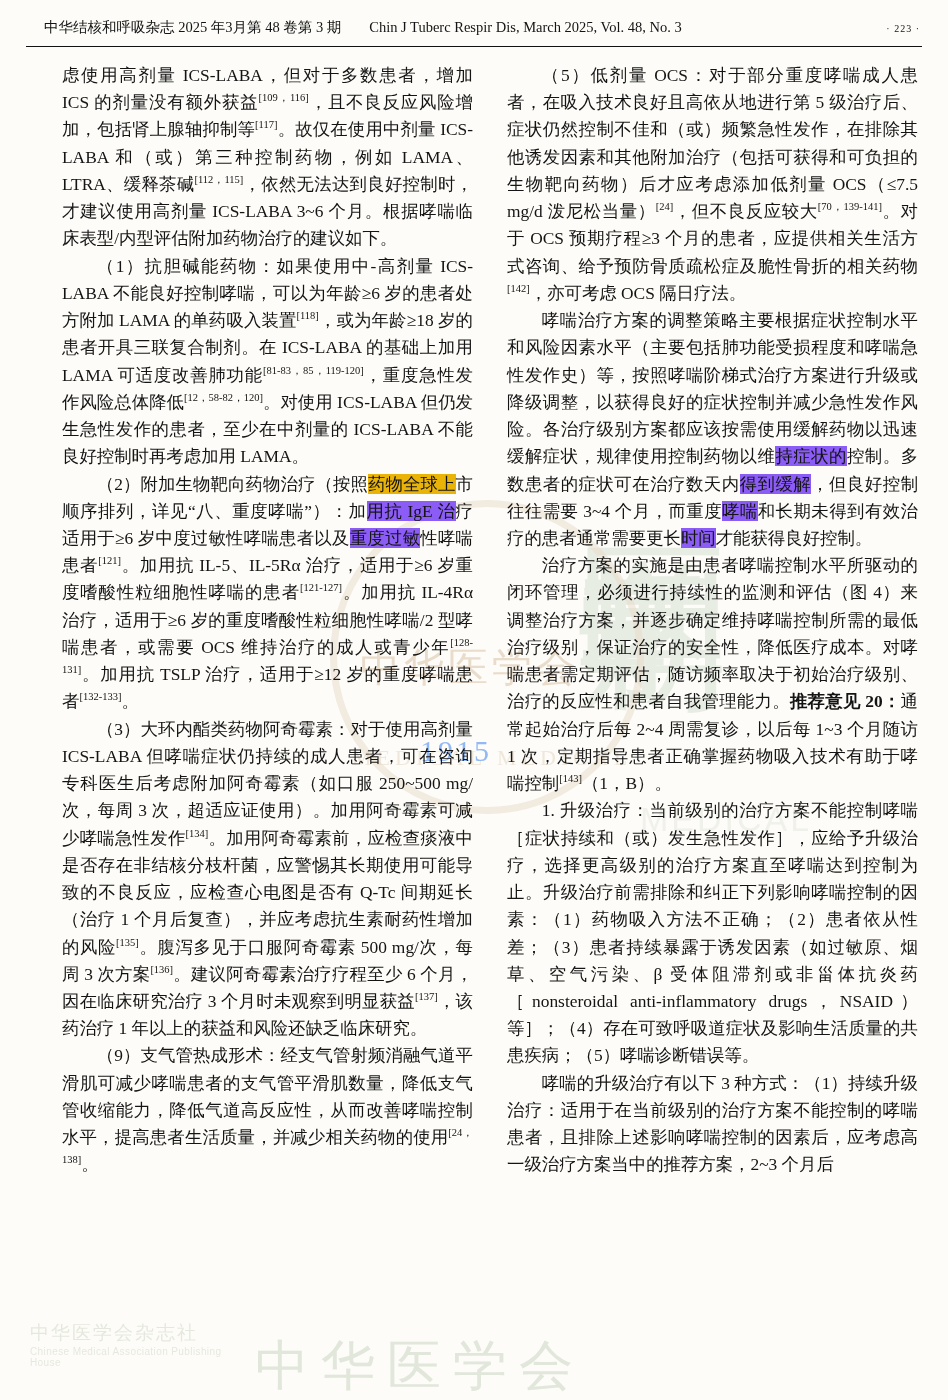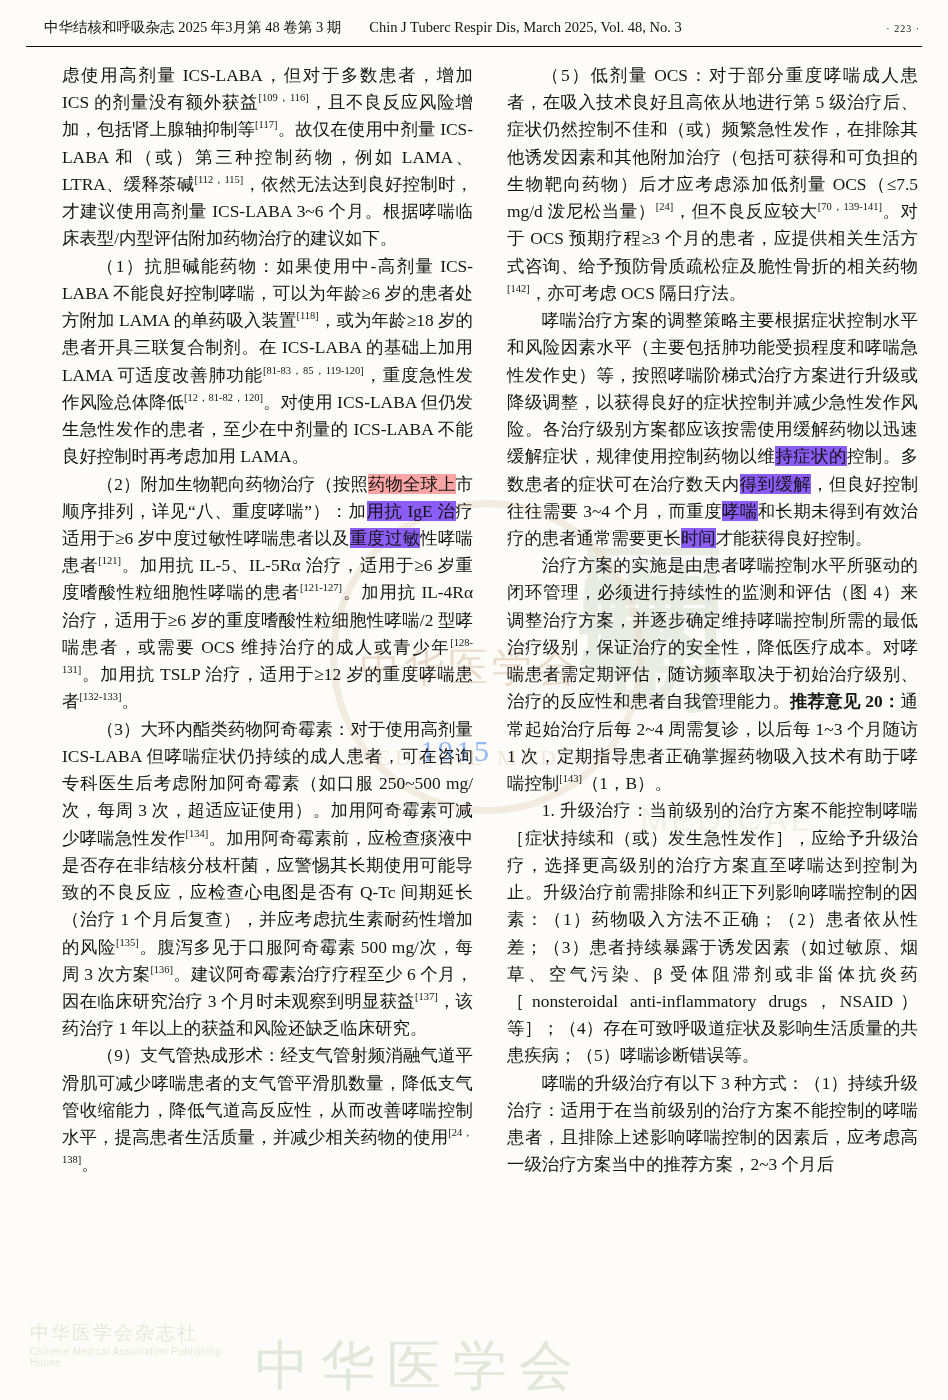--- a/index.html
+++ b/index.html
@@ -160,21 +160,21 @@
     margin: 0;
     text-indent: 2em;
   }
   .col p.noind { text-indent: 0; }
   sup {
     font-size: 10.5px;
     vertical-align: super;
     line-height: 0;
   }
   .hl-y { background: #8b5cf6; }
-  .hl-p { background: #fca5a5; }
+  .hl-p { background: #eab308; }
   b { font-weight: bold; }
 </style>
 </head>
 <body>
 
 <div class="page">
 
   <div class="watermark wm-big">医学期刊</div>
   <div class="watermark wm-seal"></div>
   <div class="watermark wm-seal-text">中华医学会</div>
@@ -190,21 +190,21 @@
   <div class="header">
     <span class="left-cn">中华结核和呼吸杂志 2025 年3月第 48 卷第 3 期</span>
     <span class="mid-en">Chin J Tuberc Respir Dis, March 2025, Vol. 48, No. 3</span>
     <span class="page-no">· 223 ·</span>
   </div>
   <div class="rule"></div>
 
   <div class="cols">
     <div class="col" id="col-left">
         <p class="noind"><span>虑使用高剂量 ICS-LABA，但对于多数患者，增加 ICS 的剂量没有额外获益</span><sup>[109，116]</sup><span>，且不良反应风险增加，包括肾上腺轴抑制等</span><sup>[117]</sup><span>。故仅在使用中剂量 ICS-LABA 和（或）第三种控制药物，例如 LAMA、LTRA、缓释茶碱</span><sup>[112，115]</sup><span>，依然无法达到良好控制时，才建议使用高剂量 ICS-LABA 3~6 个月。根据哮喘临床表型/内型评估附加药物治疗的建议如下。</span></p>
-        <p><span>（1）抗胆碱能药物：如果使用中-高剂量 ICS-LABA 不能良好控制哮喘，可以为年龄≥6 岁的患者处方附加 LAMA 的单药吸入装置</span><sup>[118]</sup><span>，或为年龄≥18 岁的患者开具三联复合制剂。在 ICS-LABA 的基础上加用 LAMA 可适度改善肺功能</span><sup>[81-83，85，119-120]</sup><span>，重度急性发作风险总体降低</span><sup>[12，81-82，120]</sup><span>。对使用 ICS-LABA 但仍发生急性发作的患者，至少在中剂量的 ICS-LABA 不能良好控制时再考虑加用 LAMA。</span></p>
+        <p><span>（1）抗胆碱能药物：如果使用中-高剂量 ICS-LABA 不能良好控制哮喘，可以为年龄≥6 岁的患者处方附加 LAMA 的单药吸入装置</span><sup>[118]</sup><span>，或为年龄≥18 岁的患者开具三联复合制剂。在 ICS-LABA 的基础上加用 LAMA 可适度改善肺功能</span><sup>[81-83，85，119-120]</sup><span>，重度急性发作风险总体降低</span><sup>[12，58-82，120]</sup><span>。对使用 ICS-LABA 但仍发生急性发作的患者，至少在中剂量的 ICS-LABA 不能良好控制时再考虑加用 LAMA。</span></p>
         <p><span>（2）附加生物靶向药物治疗（按照</span><span class="hl-p">药物全球上</span><span>市顺序排列，详见“八、重度哮喘”）：加</span><span class="hl-y">用抗 IgE 治</span><span>疗适用于≥6 岁中度过敏性哮喘患者以及</span><span class="hl-y">重度过敏</span><span>性哮喘患者</span><sup>[121]</sup><span>。加用抗 IL-5、IL-5Rα 治疗，适用于≥6 岁重度嗜酸性粒细胞性哮喘的患者</span><sup>[121-127]</sup><span>。加用抗 IL-4Rα 治疗，适用于≥6 岁的重度嗜酸性粒细胞性哮喘/2 型哮喘患者，或需要 OCS 维持治疗的成人或青少年</span><sup>[128-131]</sup><span>。加用抗 TSLP 治疗，适用于≥12 岁的重度哮喘患者</span><sup>[132-133]</sup><span>。</span></p>
         <p><span>（3）大环内酯类药物阿奇霉素：对于使用高剂量 ICS-LABA 但哮喘症状仍持续的成人患者，可在咨询专科医生后考虑附加阿奇霉素（如口服 250~500 mg/次，每周 3 次，超适应证使用）。加用阿奇霉素可减少哮喘急性发作</span><sup>[134]</sup><span>。加用阿奇霉素前，应检查痰液中是否存在非结核分枝杆菌，应警惕其长期使用可能导致的不良反应，应检查心电图是否有 Q-Tc 间期延长（治疗 1 个月后复查），并应考虑抗生素耐药性增加的风险</span><sup>[135]</sup><span>。腹泻多见于口服阿奇霉素 500 mg/次，每周 3 次方案</span><sup>[136]</sup><span>。建议阿奇霉素治疗疗程至少 6 个月，因在临床研究治疗 3 个月时未观察到明显获益</span><sup>[137]</sup><span>，该药治疗 1 年以上的获益和风险还缺乏临床研究。</span></p>
         <p><span>（9）支气管热成形术：经支气管射频消融气道平滑肌可减少哮喘患者的支气管平滑肌数量，降低支气管收缩能力，降低气道高反应性，从而改善哮喘控制水平，提高患者生活质量，并减少相关药物的使用</span><sup>[24，138]</sup><span>。</span></p>
       </div>
     <div class="col" id="col-right">
         <p><span>（5）低剂量 OCS：对于部分重度哮喘成人患者，在吸入技术良好且高依从地进行第 5 级治疗后、症状仍然控制不佳和（或）频繁急性发作，在排除其他诱发因素和其他附加治疗（包括可获得和可负担的生物靶向药物）后才应考虑添加低剂量 OCS（≤7.5 mg/d 泼尼松当量）</span><sup>[24]</sup><span>，但不良反应较大</span><sup>[70，139-141]</sup><span>。对于 OCS 预期疗程≥3 个月的患者，应提供相关生活方式咨询、给予预防骨质疏松症及脆性骨折的相关药物</span><sup>[142]</sup><span>，亦可考虑 OCS 隔日疗法。</span></p>
         <p><span>哮喘治疗方案的调整策略主要根据症状控制水平和风险因素水平（主要包括肺功能受损程度和哮喘急性发作史）等，按照哮喘阶梯式治疗方案进行升级或降级调整，以获得良好的症状控制并减少急性发作风险。各治疗级别方案都应该按需使用缓解药物以迅速缓解症状，规律使用控制药物以维</span><span class="hl-y">持症状的</span><span>控制。多数患者的症状可在治疗数天内</span><span class="hl-y">得到缓解</span><span>，但良好控制往往需要 3~4 个月，而重度</span><span class="hl-y">哮喘</span><span>和长期未得到有效治疗的患者通常需要更长</span><span class="hl-y">时间</span><span>才能获得良好控制。</span></p>
         <p><span>治疗方案的实施是由患者哮喘控制水平所驱动的闭环管理，必须进行持续性的监测和评估（图 4）来调整治疗方案，并逐步确定维持哮喘控制所需的最低治疗级别，保证治疗的安全性，降低医疗成本。对哮喘患者需定期评估，随访频率取决于初始治疗级别、治疗的反应性和患者自我管理能力。</span><b>推荐意见 20：</b><span>通常起始治疗后每 2~4 周需复诊，以后每 1~3 个月随访 1 次，定期指导患者正确掌握药物吸入技术有助于哮喘控制</span><sup>[143]</sup><span>（1，B）。</span></p>
         <p><span>1. 升级治疗：当前级别的治疗方案不能控制哮喘［症状持续和（或）发生急性发作］，应给予升级治疗，选择更高级别的治疗方案直至哮喘达到控制为止。升级治疗前需排除和纠正下列影响哮喘控制的因素：（1）药物吸入方法不正确；（2）患者依从性差；（3）患者持续暴露于诱发因素（如过敏原、烟草、空气污染、β 受体阻滞剂或非甾体抗炎药［nonsteroidal anti-inflammatory drugs，NSAID）等］；（4）存在可致呼吸道症状及影响生活质量的共患疾病；（5）哮喘诊断错误等。</span></p>
         <p><span>哮喘的升级治疗有以下 3 种方式：（1）持续升级治疗：适用于在当前级别的治疗方案不能控制的哮喘患者，且排除上述影响哮喘控制的因素后，应考虑高一级治疗方案当中的推荐方案，2~3 个月后</span></p>

